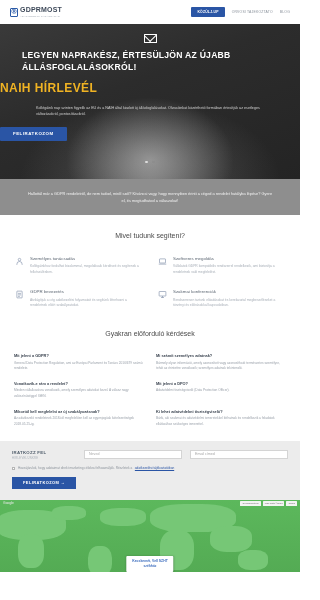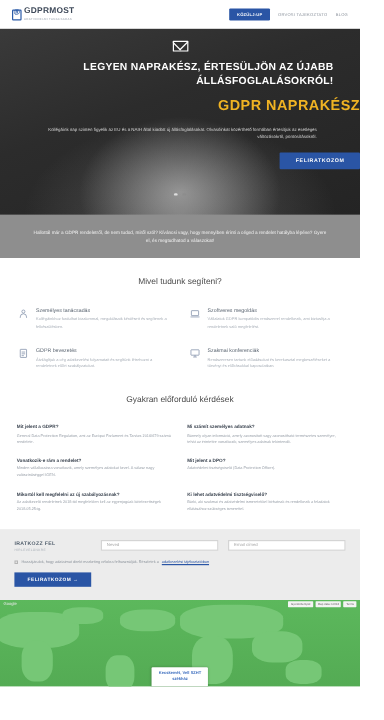--- a/index.html
+++ b/index.html
@@ -27,21 +27,21 @@
              padding:2.5px 6px; border-radius:1px; letter-spacing:0.2px; }
   .nav-link { font-size:3.4px; color:#8a919b; letter-spacing:0.2px; }
 
   
   .hero { height:155px; position:relative; overflow:hidden;
           background:
             radial-gradient(ellipse 120px 90px at 50% 88%, rgba(255,255,255,0.42), rgba(255,255,255,0) 70%),
             radial-gradient(ellipse 200px 120px at 50% 100%, rgba(180,180,180,0.3), rgba(0,0,0,0) 65%),
             linear-gradient(160deg,#3a3a3a 0%,#2c2c2c 40%,#242424 100%);
   }
-  .hero-inner { position:relative; z-index:3; padding-top:10px; text-align:right; }
+  .hero-inner { position:relative; z-index:3; padding-top:10px; text-align:left; }
   .env-icon { width:13px; height:9px; margin:0 auto 7px; position:relative; }
   .env-icon .body { position:absolute; inset:0; border:0.9px solid #fff; border-radius:0.5px; }
   .env-icon .flap { position:absolute; top:0; left:0; width:100%; height:100%;
                     overflow:hidden; }
   .env-icon .flap:after { content:""; position:absolute; top:-4.2px; left:1.4px;
                     width:9.2px; height:9.2px; border-right:0.9px solid #fff;
                     border-bottom:0.9px solid #fff; transform:rotate(45deg); }
   .hero-h1 { color:#fff; font-size:8.6px; font-weight:bold; letter-spacing:0.25px;
              line-height:1.35; padding:0 22px; }
   .hero-h2 { color:#f0b323; font-size:12px; font-weight:bold; letter-spacing:0.4px;
@@ -132,21 +132,21 @@
     </div>
   </div>
 
   <div class="hero">
     <div class="hero-inner">
       <div class="env-icon">
         <div class="body"></div>
           <div class="flap"></div>
       </div>
       <div class="hero-h1">LEGYEN NAPRAKÉSZ, ÉRTESÜLJÖN AZ ÚJABB ÁLLÁSFOGLALÁSOKRÓL!</div>
-      <div class="hero-h2">GDPR NAPRAKÉSZ</div>
+      <div class="hero-h2">NAIH HÍRLEVÉL</div>
       <div class="hero-p">Kollégáink nap szinten figyelik az EU és a NAIH által kiadott új állásfoglalásokat. Olvasóinkat közérthető formában értesítjük az esetleges változásokról, pontosításokról.</div>
       <div class="hero-btn">FELIRATKOZOM</div>
     </div>
     <div class="dots">
       <span class="dot on"></span>
       <span class="dot"></span>
     </div>
   </div>
 
   <div class="band">

